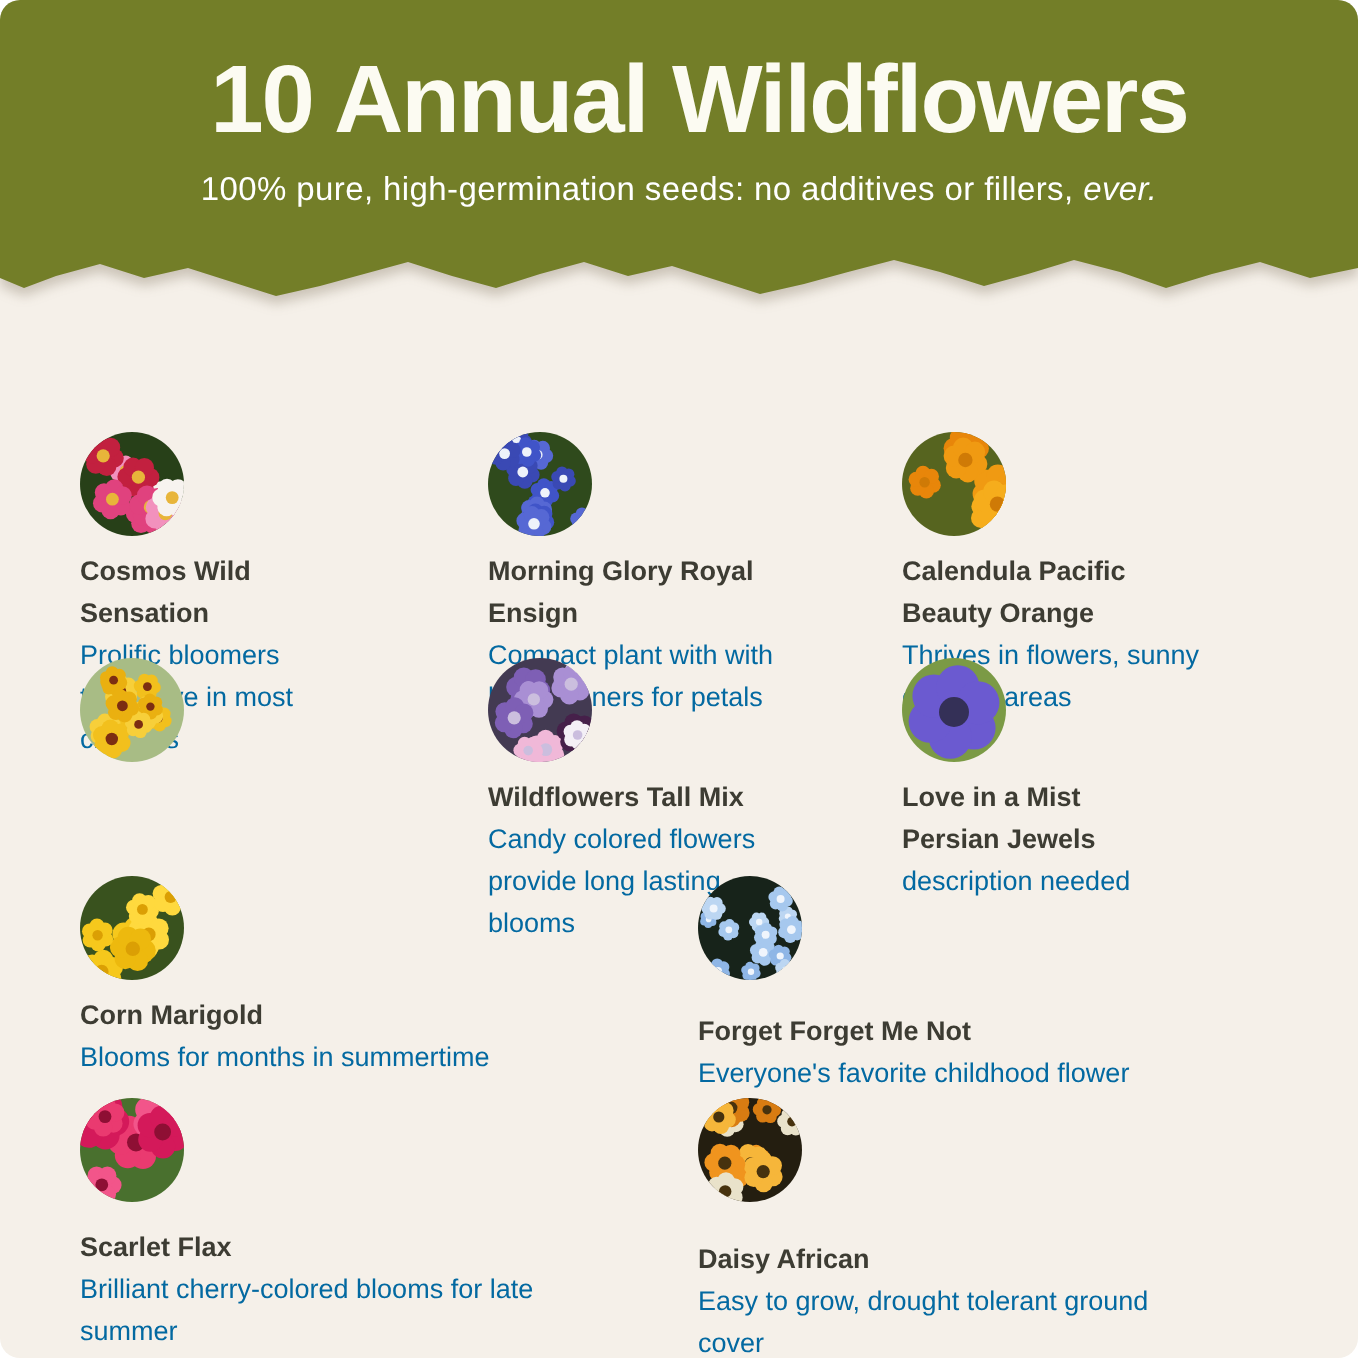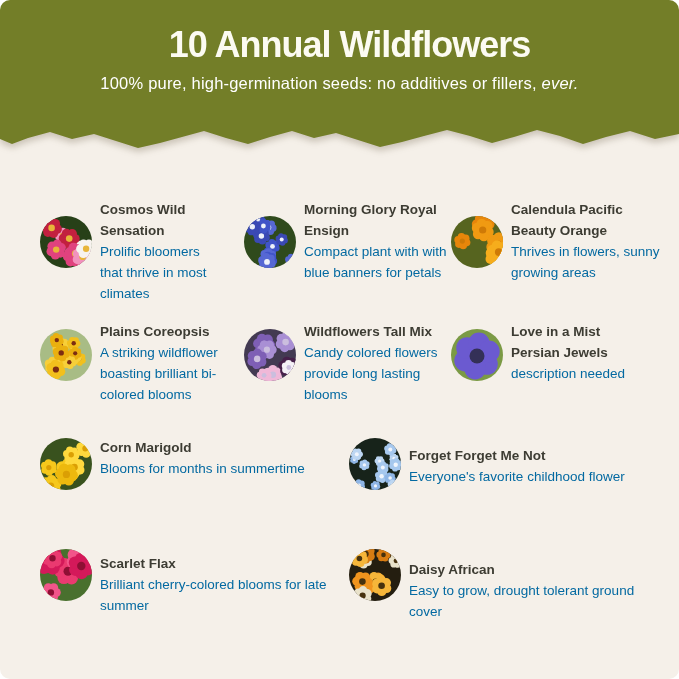--- a/index.html
+++ b/index.html
@@ -16,30 +16,30 @@
     clip-path:polygon(0 0,679px 0,679px 134px,655px 139px,630px 131px,606px 137px,
       583px 144px,560px 136px,537px 130px,514px 137px,492px 143px,470px 136px,
       447px 130px,424px 136px,402px 142px,380px 147px,358px 140px,336px 133px,
       314px 138px,292px 131px,270px 137px,248px 144px,226px 138px,204px 131px,
       182px 137px,160px 143px,138px 148px,116px 141px,94px 134px,72px 139px,
       50px 132px,28px 138px,12px 144px,0 139px);
     text-align:center;
   }
   .banner h1{
     margin:0;padding-top:26px;
-    font-size:36px;font-weight:700;letter-spacing:-1px;
+    font-size:48px;font-weight:700;letter-spacing:-1px;
     color:#fcfbf2;line-height:1.05;padding-left:20px;
   }
   .banner p{
     margin:10px 0 0 0;
     font-size:16.5px;font-weight:500;color:#ffffff;letter-spacing:.2px;
   }
   .banner p em{font-style:italic;}
   
-  .item{position:absolute;display:flex;gap:8px;align-items:flex-start;}
+  .item{position:absolute;display:flex;gap:8px;align-items:flex-start;flex-direction:column;}
   .photo{width:52px;height:52px;border-radius:50%;overflow:hidden;flex:0 0 52px;}
   .photo svg{display:block;width:52px;height:52px;}
   .txt .name{font-size:13.5px;font-weight:700;color:#3d3c33;line-height:1.55;}
   .txt .desc{font-size:13.5px;font-weight:400;color:#0369a1;line-height:1.55;}
   .i0{left:40px;top:200px}.i0 .txt{width:120px}.i0 .photo{margin-top:16px}
   .i1{left:244px;top:200px}.i1 .txt{width:145px}.i1 .photo{margin-top:16px}
   .i2{left:451px;top:200px}.i2 .txt{width:152px}.i2 .photo{margin-top:16px}
   .i3{left:40px;top:322px}.i3 .txt{width:150px}.i3 .photo{margin-top:7px}
   .i4{left:244px;top:322px}.i4 .txt{width:144px}.i4 .photo{margin-top:7px}
   .i5{left:451px;top:322px}.i5 .txt{width:132px}.i5 .photo{margin-top:7px}
@@ -446,24 +446,20 @@
             <circle cx="25.7" cy="25.0" r="3.9" fill="#eab010"></circle>
             <circle cx="22.4" cy="28.3" r="3.9" fill="#eab010"></circle>
             <circle cx="17.9" cy="27.1" r="3.9" fill="#eab010"></circle>
             <circle cx="16.7" cy="22.7" r="3.9" fill="#eab010"></circle>
             <circle cx="20.0" cy="19.4" r="3.9" fill="#eab010"></circle>
             <circle cx="24.5" cy="20.6" r="3.9" fill="#eab010"></circle>
             <circle cx="21.2" cy="23.9" r="2.7" fill="#7c2d12"></circle>
           </g>
         </svg>
       </div>
-    <div class="txt">
-      <div class="name">Plains Coreopsis</div>
-      <div class="desc">A striking wildflower boasting brilliant bi-colored blooms</div>
-    </div>
   </div>
 
   <div class="item i4">
     <div class="photo">
         <svg viewBox="0 0 52 52">
           <rect width="52" height="52" fill="#433a52"></rect>
           <g>
             <circle cx="26.0" cy="16.2" r="5.1" fill="#7e5fb5"></circle>
             <circle cx="22.3" cy="20.9" r="5.1" fill="#7e5fb5"></circle>
             <circle cx="16.4" cy="20.0" r="5.1" fill="#7e5fb5"></circle>

